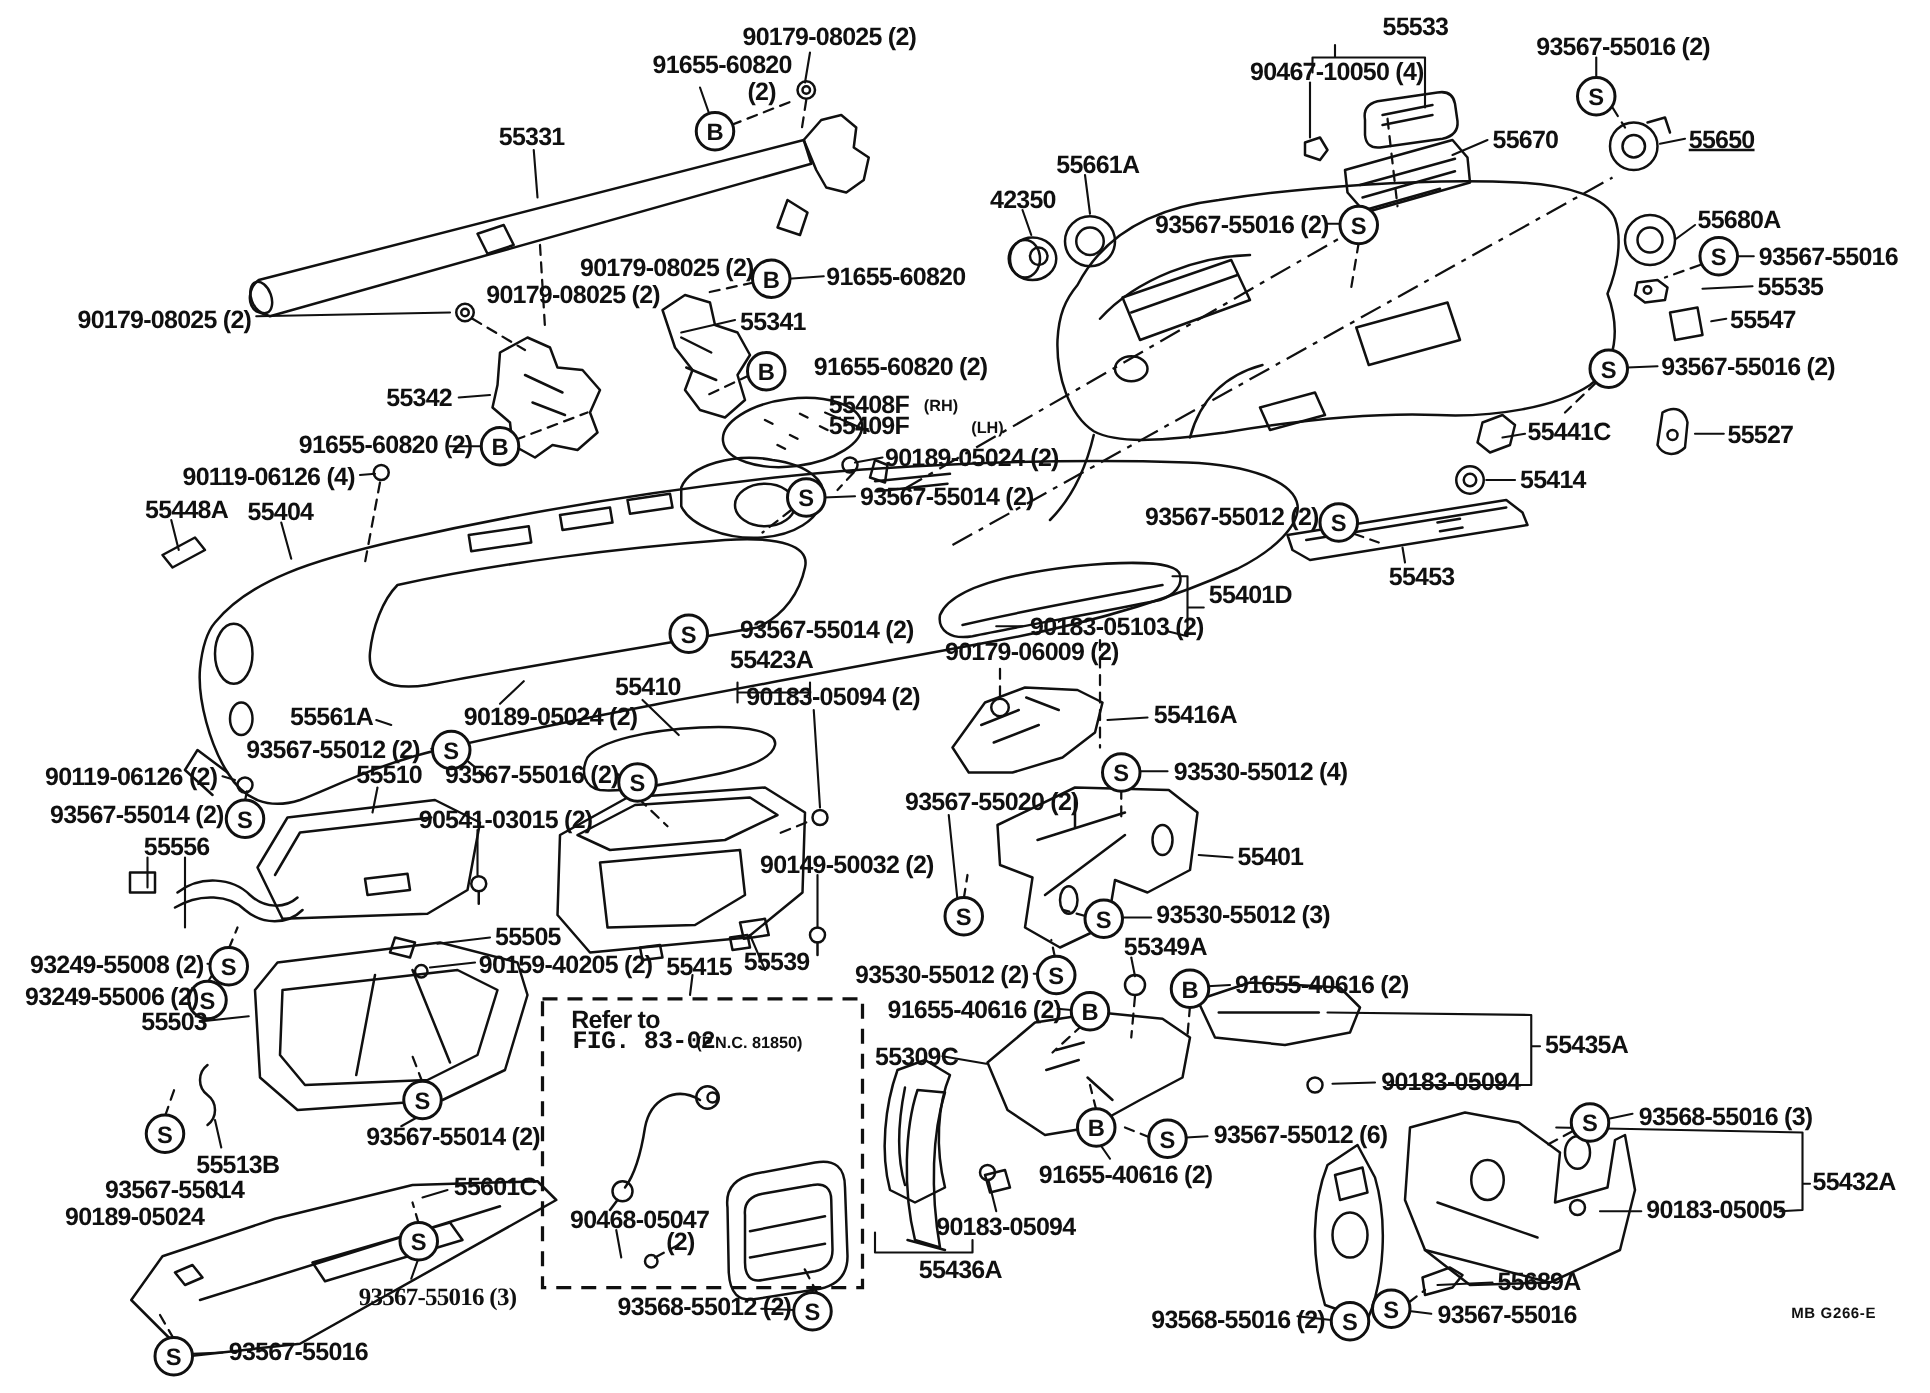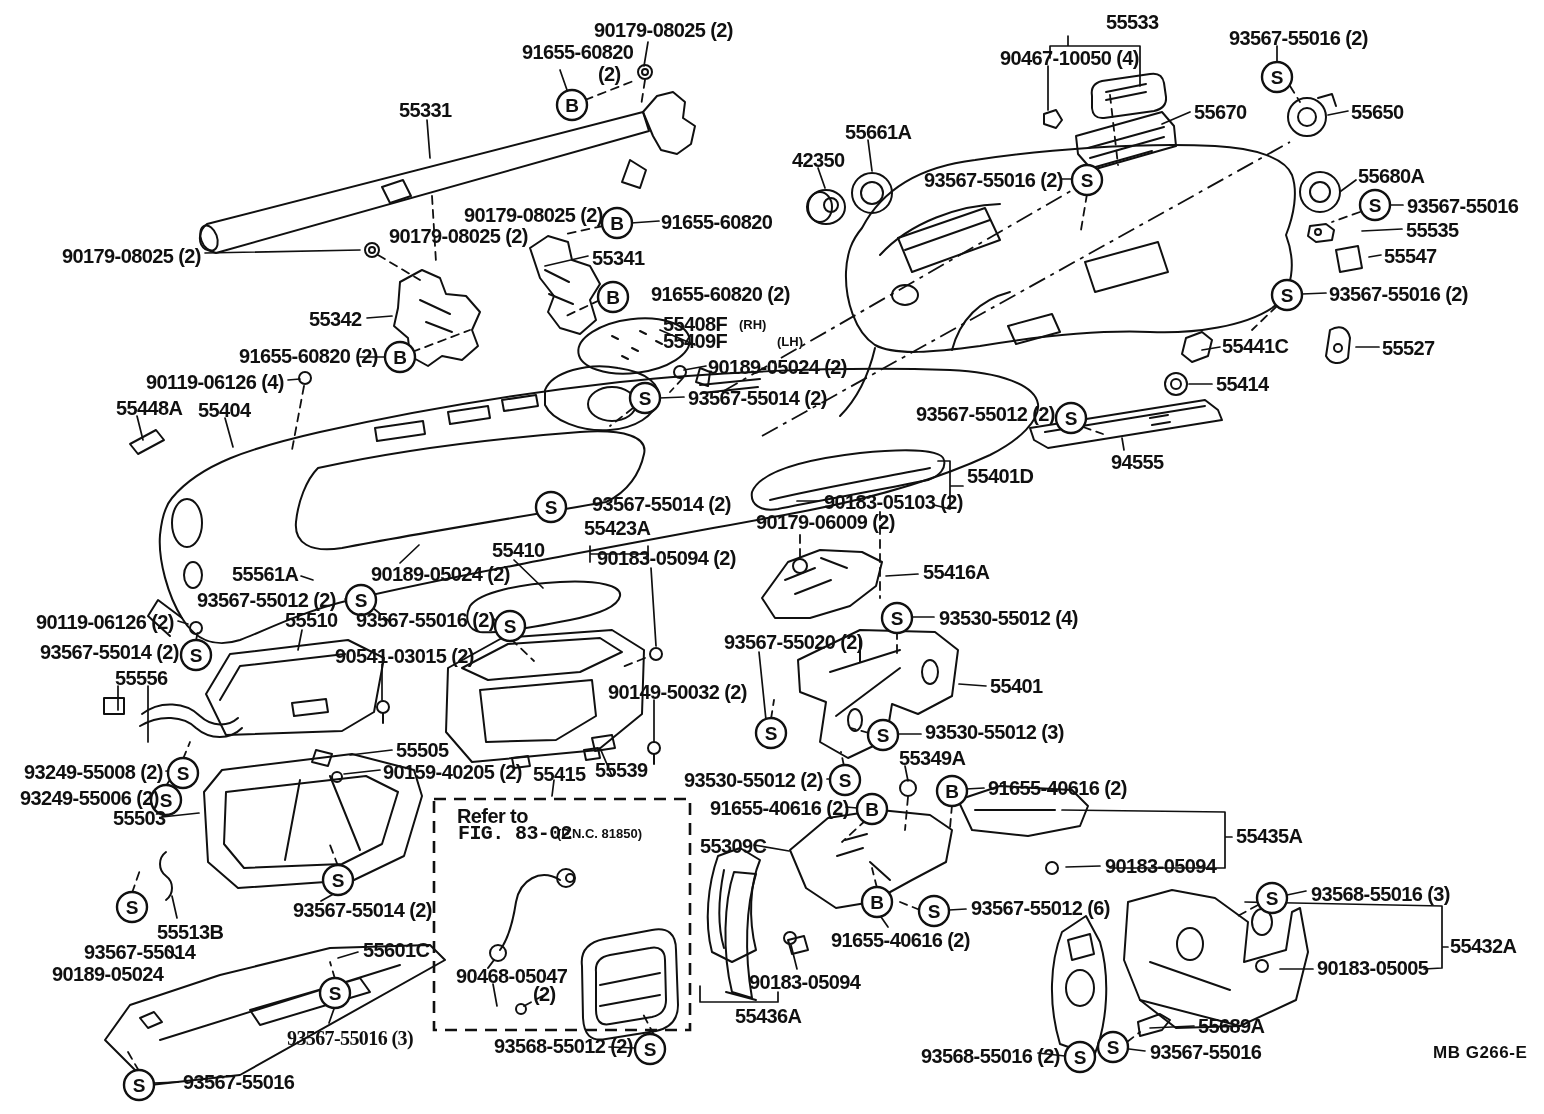--- a/index.html
+++ b/index.html
@@ -3,21 +3,21 @@
 <meta charset="utf-8">
 <style>
   html,body{margin:0;padding:0;background:#fff;}
   .diagram{position:relative;width:1544px;height:1114px;background:#ffffff;
            font-family:"Liberation Sans",sans-serif;overflow:hidden;}
   .diagram svg{position:absolute;left:0;top:0;}
   #label-layer{position:absolute;left:0;top:0;width:100%;height:100%;}
   .lbl{position:absolute;color:#101010;font-weight:700;font-size:20px;
        letter-spacing:-0.6px;white-space:nowrap;line-height:1;}
   .lbl.small{font-size:13px;letter-spacing:0;}
-  .lbl.code{font-size:17px;letter-spacing:0.5px;}
+  .lbl.code{font-size:12px;letter-spacing:0.5px;}
   .ink{stroke:#101010;fill:none;stroke-width:2;stroke-linecap:round;stroke-linejoin:round;}
   .thin{stroke:#101010;fill:none;stroke-width:1.7;stroke-linecap:round;}
   .dash{stroke:#101010;fill:none;stroke-width:1.8;stroke-dasharray:8 6;stroke-linecap:round;}
   .dashdot{stroke:#101010;fill:none;stroke-width:1.8;stroke-dasharray:18 6 4 6;}
   .boxdash{stroke:#101010;fill:none;stroke-width:2.6;stroke-dasharray:12 8;}
   .mk circle{fill:#ffffff;stroke:#101010;stroke-width:2.4;}
   .mk text{fill:#101010;font-family:"Liberation Sans",sans-serif;font-weight:700;
            font-size:19px;text-anchor:middle;}
 </style>
 </head>
@@ -512,34 +512,34 @@
       <div class="lbl small" style="left: 741px; top: 335px; margin-left: 36px;">(LH)</div>
       <div class="lbl" style="left: 708px; top: 357px;">90189-05024 (2)</div>
       <div class="lbl" style="left: 688px; top: 388px;">93567-55014 (2)</div>
       <div class="lbl" style="left: 146px; top: 372px;">90119-06126 (4)</div>
       <div class="lbl" style="left: 116px; top: 398px;">55448A</div>
       <div class="lbl" style="left: 198px; top: 400px;">55404</div>
       <div class="lbl" style="left: 1066px; top: 12px; margin-left: 40px;">55533</div>
       <div class="lbl" style="left: 1000px; top: 48px;">90467-10050 (4)</div>
       <div class="lbl" style="left: 1229px; top: 28px;">93567-55016 (2)</div>
       <div class="lbl" style="left: 1194px; top: 102px;">55670</div>
-      <div class="lbl" style="left: 1351px; top: 102px;">55650</div>
+      <div class="lbl" style="left: 1351px; top: 102px; text-decoration: underline;">55650</div>
       <div class="lbl" style="left: 792px; top: 150px;">42350</div>
       <div class="lbl" style="left: 845px; top: 122px;">55661A</div>
       <div class="lbl" style="left: 924px; top: 170px;">93567-55016 (2)</div>
       <div class="lbl" style="left: 1358px; top: 166px;">55680A</div>
       <div class="lbl" style="left: 1407px; top: 196px;">93567-55016</div>
       <div class="lbl" style="left: 1406px; top: 220px;">55535</div>
       <div class="lbl" style="left: 1384px; top: 246px;">55547</div>
       <div class="lbl" style="left: 1329px; top: 284px;">93567-55016 (2)</div>
       <div class="lbl" style="left: 1222px; top: 336px;">55441C</div>
       <div class="lbl" style="left: 1382px; top: 338px; text-align: center;">55527</div>
       <div class="lbl" style="left: 1216px; top: 374px;">55414</div>
       <div class="lbl" style="left: 916px; top: 404px;">93567-55012 (2)</div>
-      <div class="lbl" style="left: 1111px; top: 452px;">94555</div>
+      <div class="lbl" style="left: 1111px; top: 452px;">55453</div>
       <div class="lbl" style="left: 592px; top: 494px;">93567-55014 (2)</div>
       <div class="lbl" style="left: 584px; top: 518px;">55423A</div>
       <div class="lbl" style="left: 492px; top: 540px;">55410</div>
       <div class="lbl" style="left: 597px; top: 548px;">90183-05094 (2)</div>
       <div class="lbl" style="left: 371px; top: 564px;">90189-05024 (2)</div>
       <div class="lbl" style="left: 232px; top: 564px;">55561A</div>
       <div class="lbl" style="left: 197px; top: 590px;">93567-55012 (2)</div>
       <div class="lbl" style="left: 36px; top: 612px;">90119-06126 (2)</div>
       <div class="lbl" style="left: 285px; top: 610px;">55510</div>
       <div class="lbl" style="left: 356px; top: 610px;">93567-55016 (2)</div>

